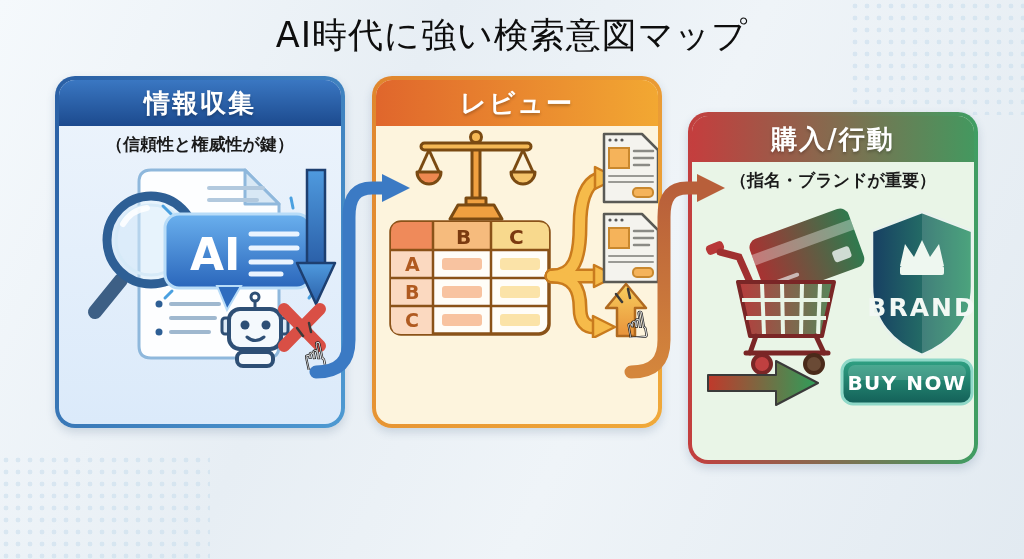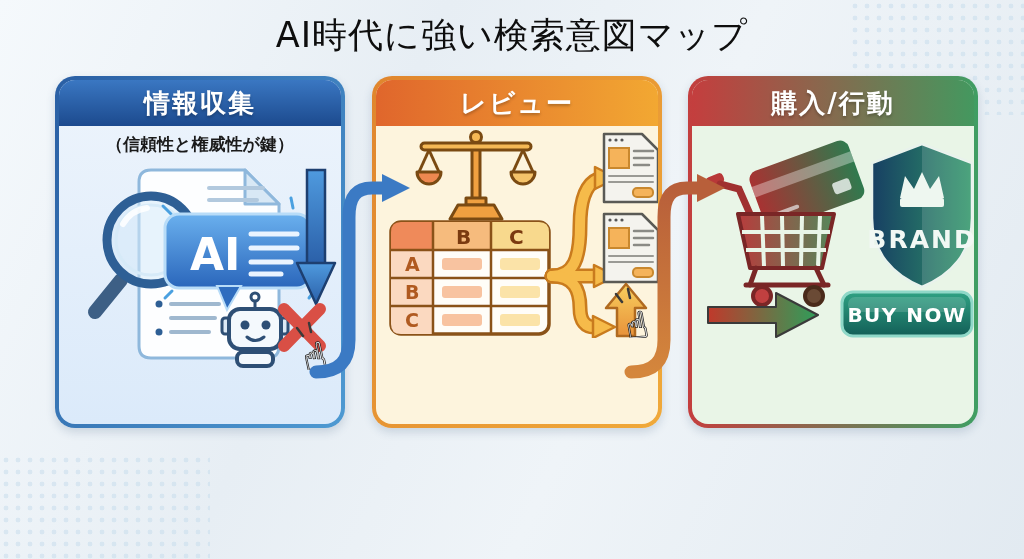--- a/index.html
+++ b/index.html
@@ -22,21 +22,21 @@
     text-align:center; font-size:35px; font-weight:400; color:#0e0e0e;
     letter-spacing:1px;
   }
   .panel {
     position:absolute; top:76px; width:290px; height:352px;
     border-radius:20px; padding:4px;
     box-shadow:0 4px 10px rgba(40,70,110,.18);
   }
   .panel-1 { left:55px;  background:linear-gradient(120deg,#2a5fa4,#4e9ad2); }
   .panel-2 { left:372px; background:linear-gradient(120deg,#e0862e,#f0a93a); }
-  .panel-3 { left:688px; background:linear-gradient(90deg,#c43e3e,#3f9e63); }
+  .panel-3 { left:688px; background:linear-gradient(90deg,#c43e3e,#3f9e63);margin-top:36px; }
   .panel-inner {
     width:100%; height:100%; border-radius:16px; overflow:hidden;
     display:flex; flex-direction:column;
   }
   .panel-1 .panel-inner { background:linear-gradient(180deg,#edf4fc,#dbeafa); }
   .panel-2 .panel-inner { background:#fdf4dd; }
   .panel-3 .panel-inner { background:#e9f5e7; }
   .panel-header {
     height:46px; flex:0 0 46px; display:flex; align-items:center; justify-content:center;
     color:#fff; font-size:26px; font-weight:bold; letter-spacing:2px;
@@ -280,20 +280,21 @@
             <text x="250" y="212" font-size="36" fill="#ffffff" stroke="#222222" stroke-width="1.6" paint-order="stroke" transform="rotate(-10 262 200)">☝</text>
           </g>
         </svg>
       </div>
     </div>
   </section>
 
   <section class="panel panel-3">
     <div class="panel-inner">
       <header class="panel-header">購入/行動</header>
+      <div class="panel-subtitle">（指名・ブランドが重要）</div>
       <div class="illus">
         <svg viewBox="0 0 282 212">
           <defs>
             <linearGradient id="cardGrad" x1="0" y1="0" x2="1" y2="0">
               <stop offset="0" stop-color="#a83232"></stop>
                 <stop offset="1" stop-color="#2f7a4e"></stop>
             </linearGradient>
             <linearGradient id="cartGrad" x1="0" y1="0" x2="1" y2="0">
               <stop offset="0" stop-color="#b83c3c"></stop>
                 <stop offset="1" stop-color="#55875a"></stop>

